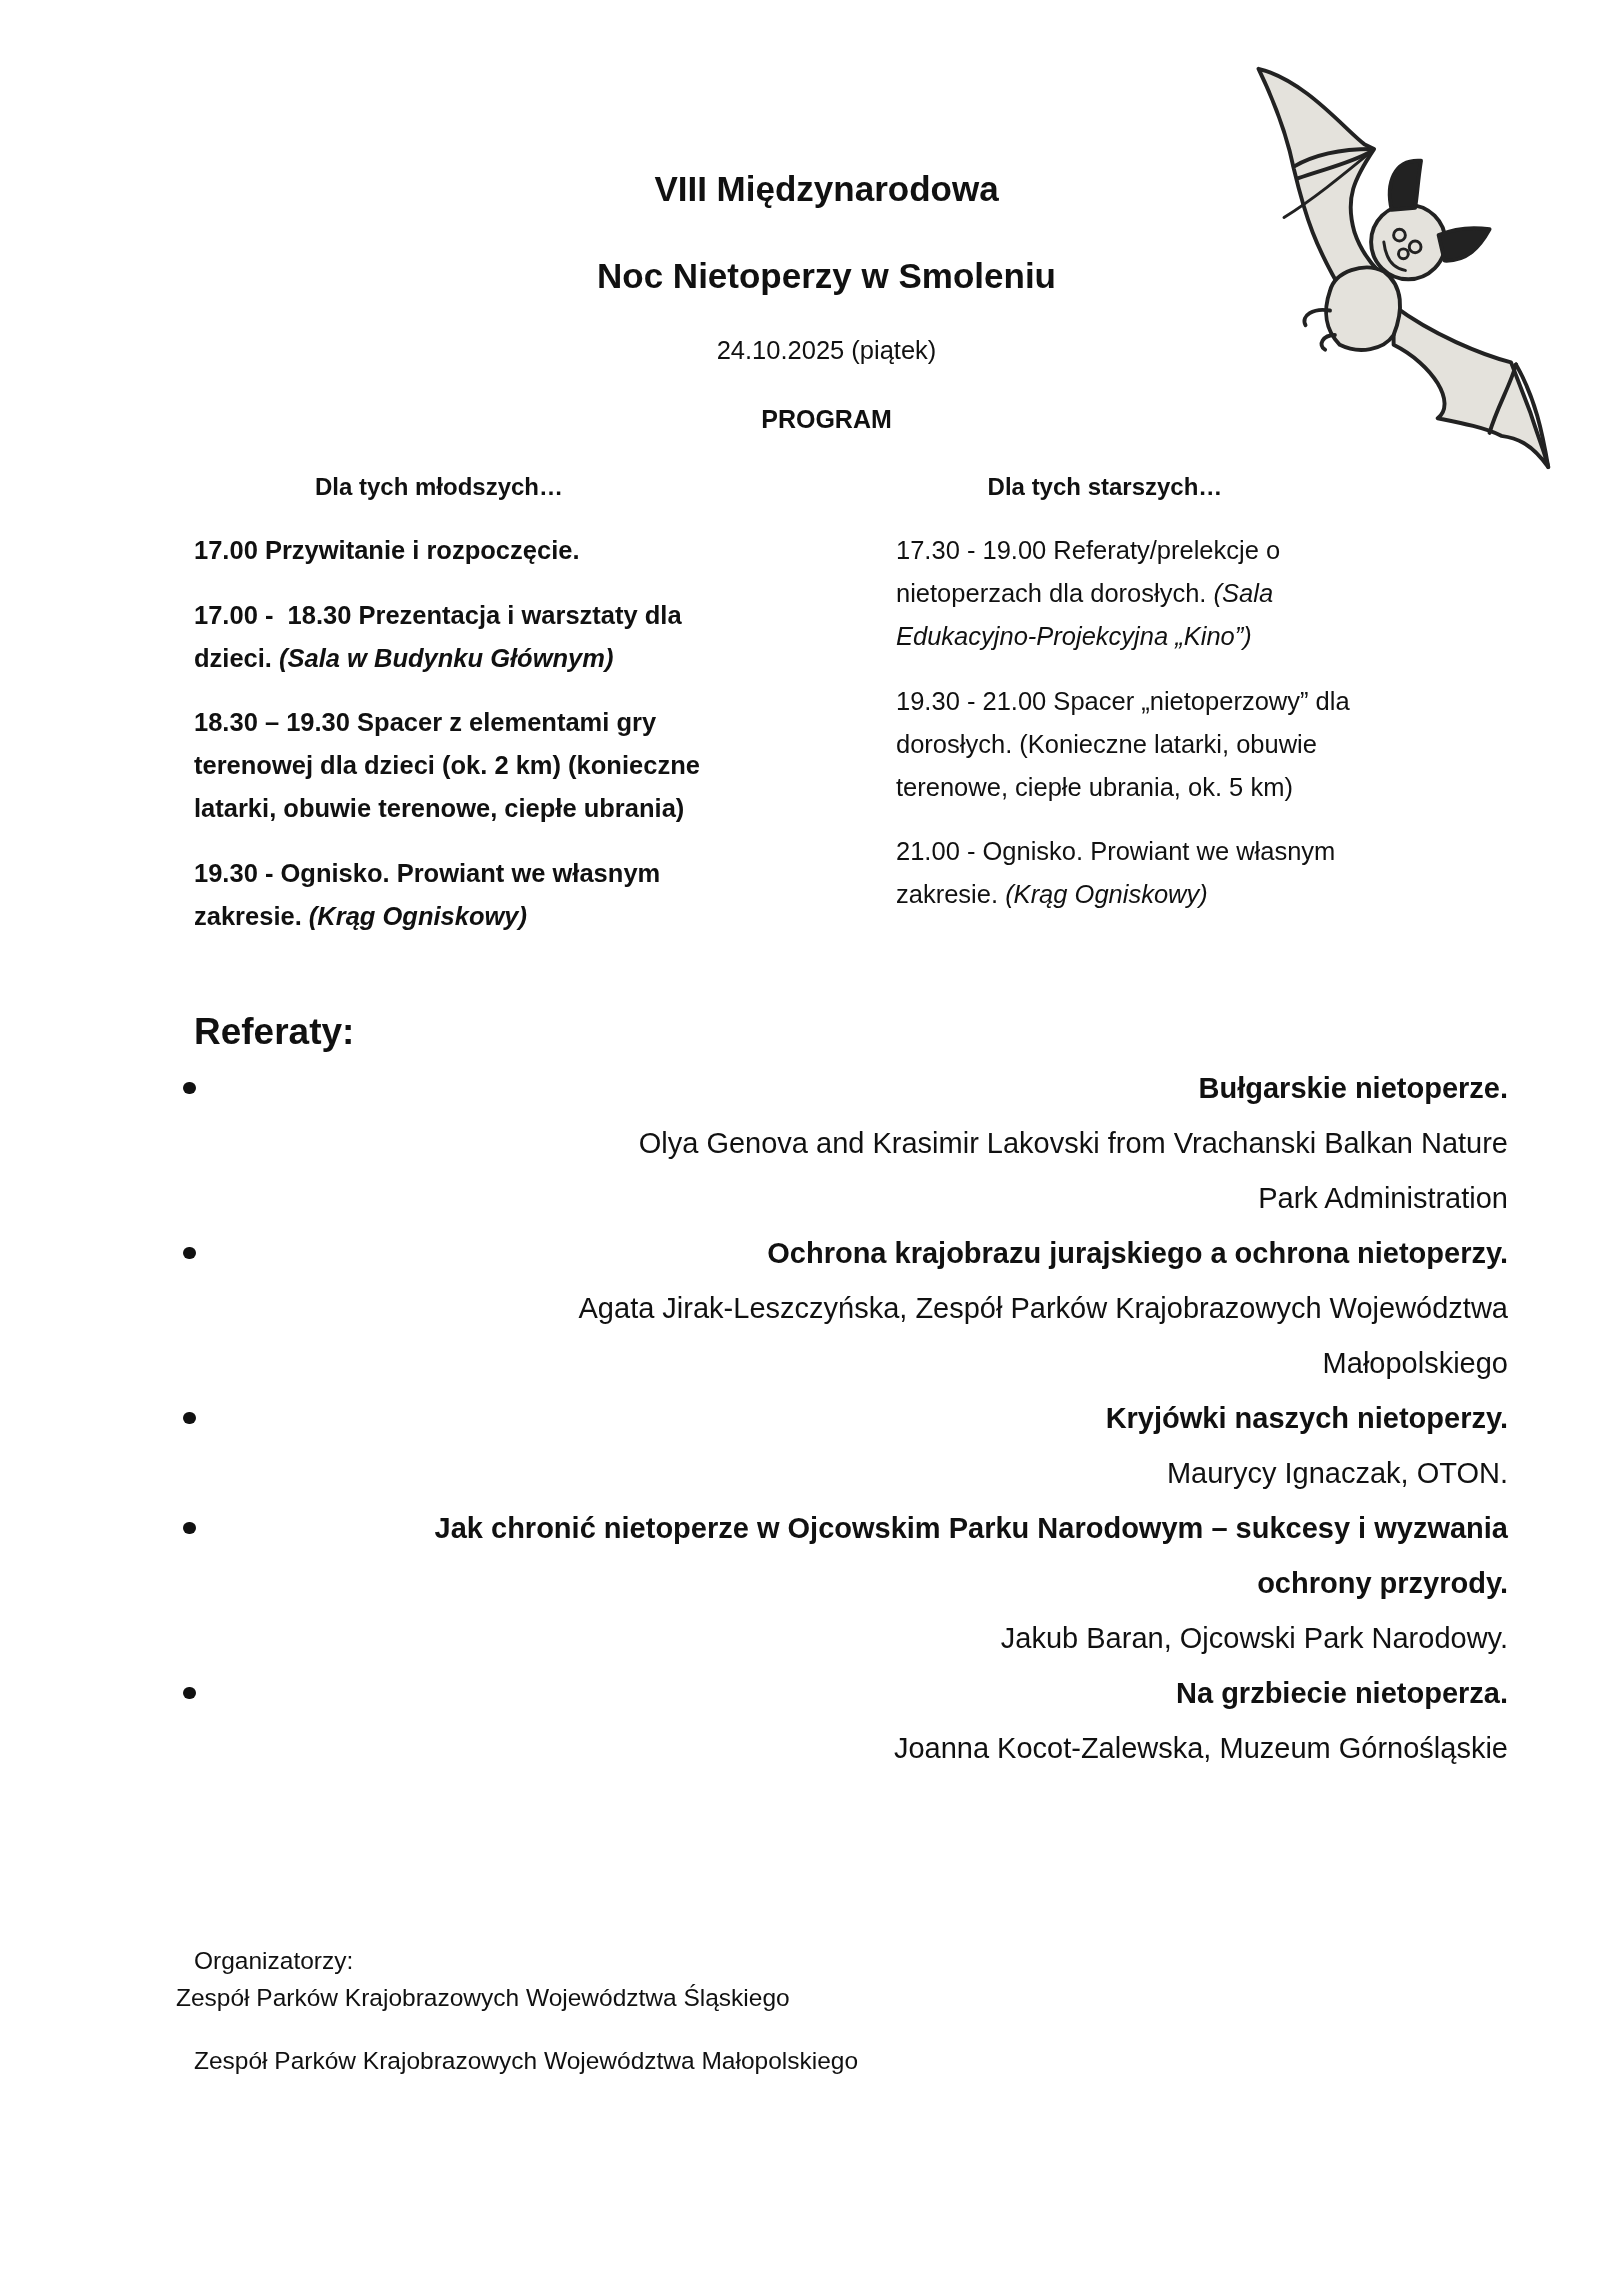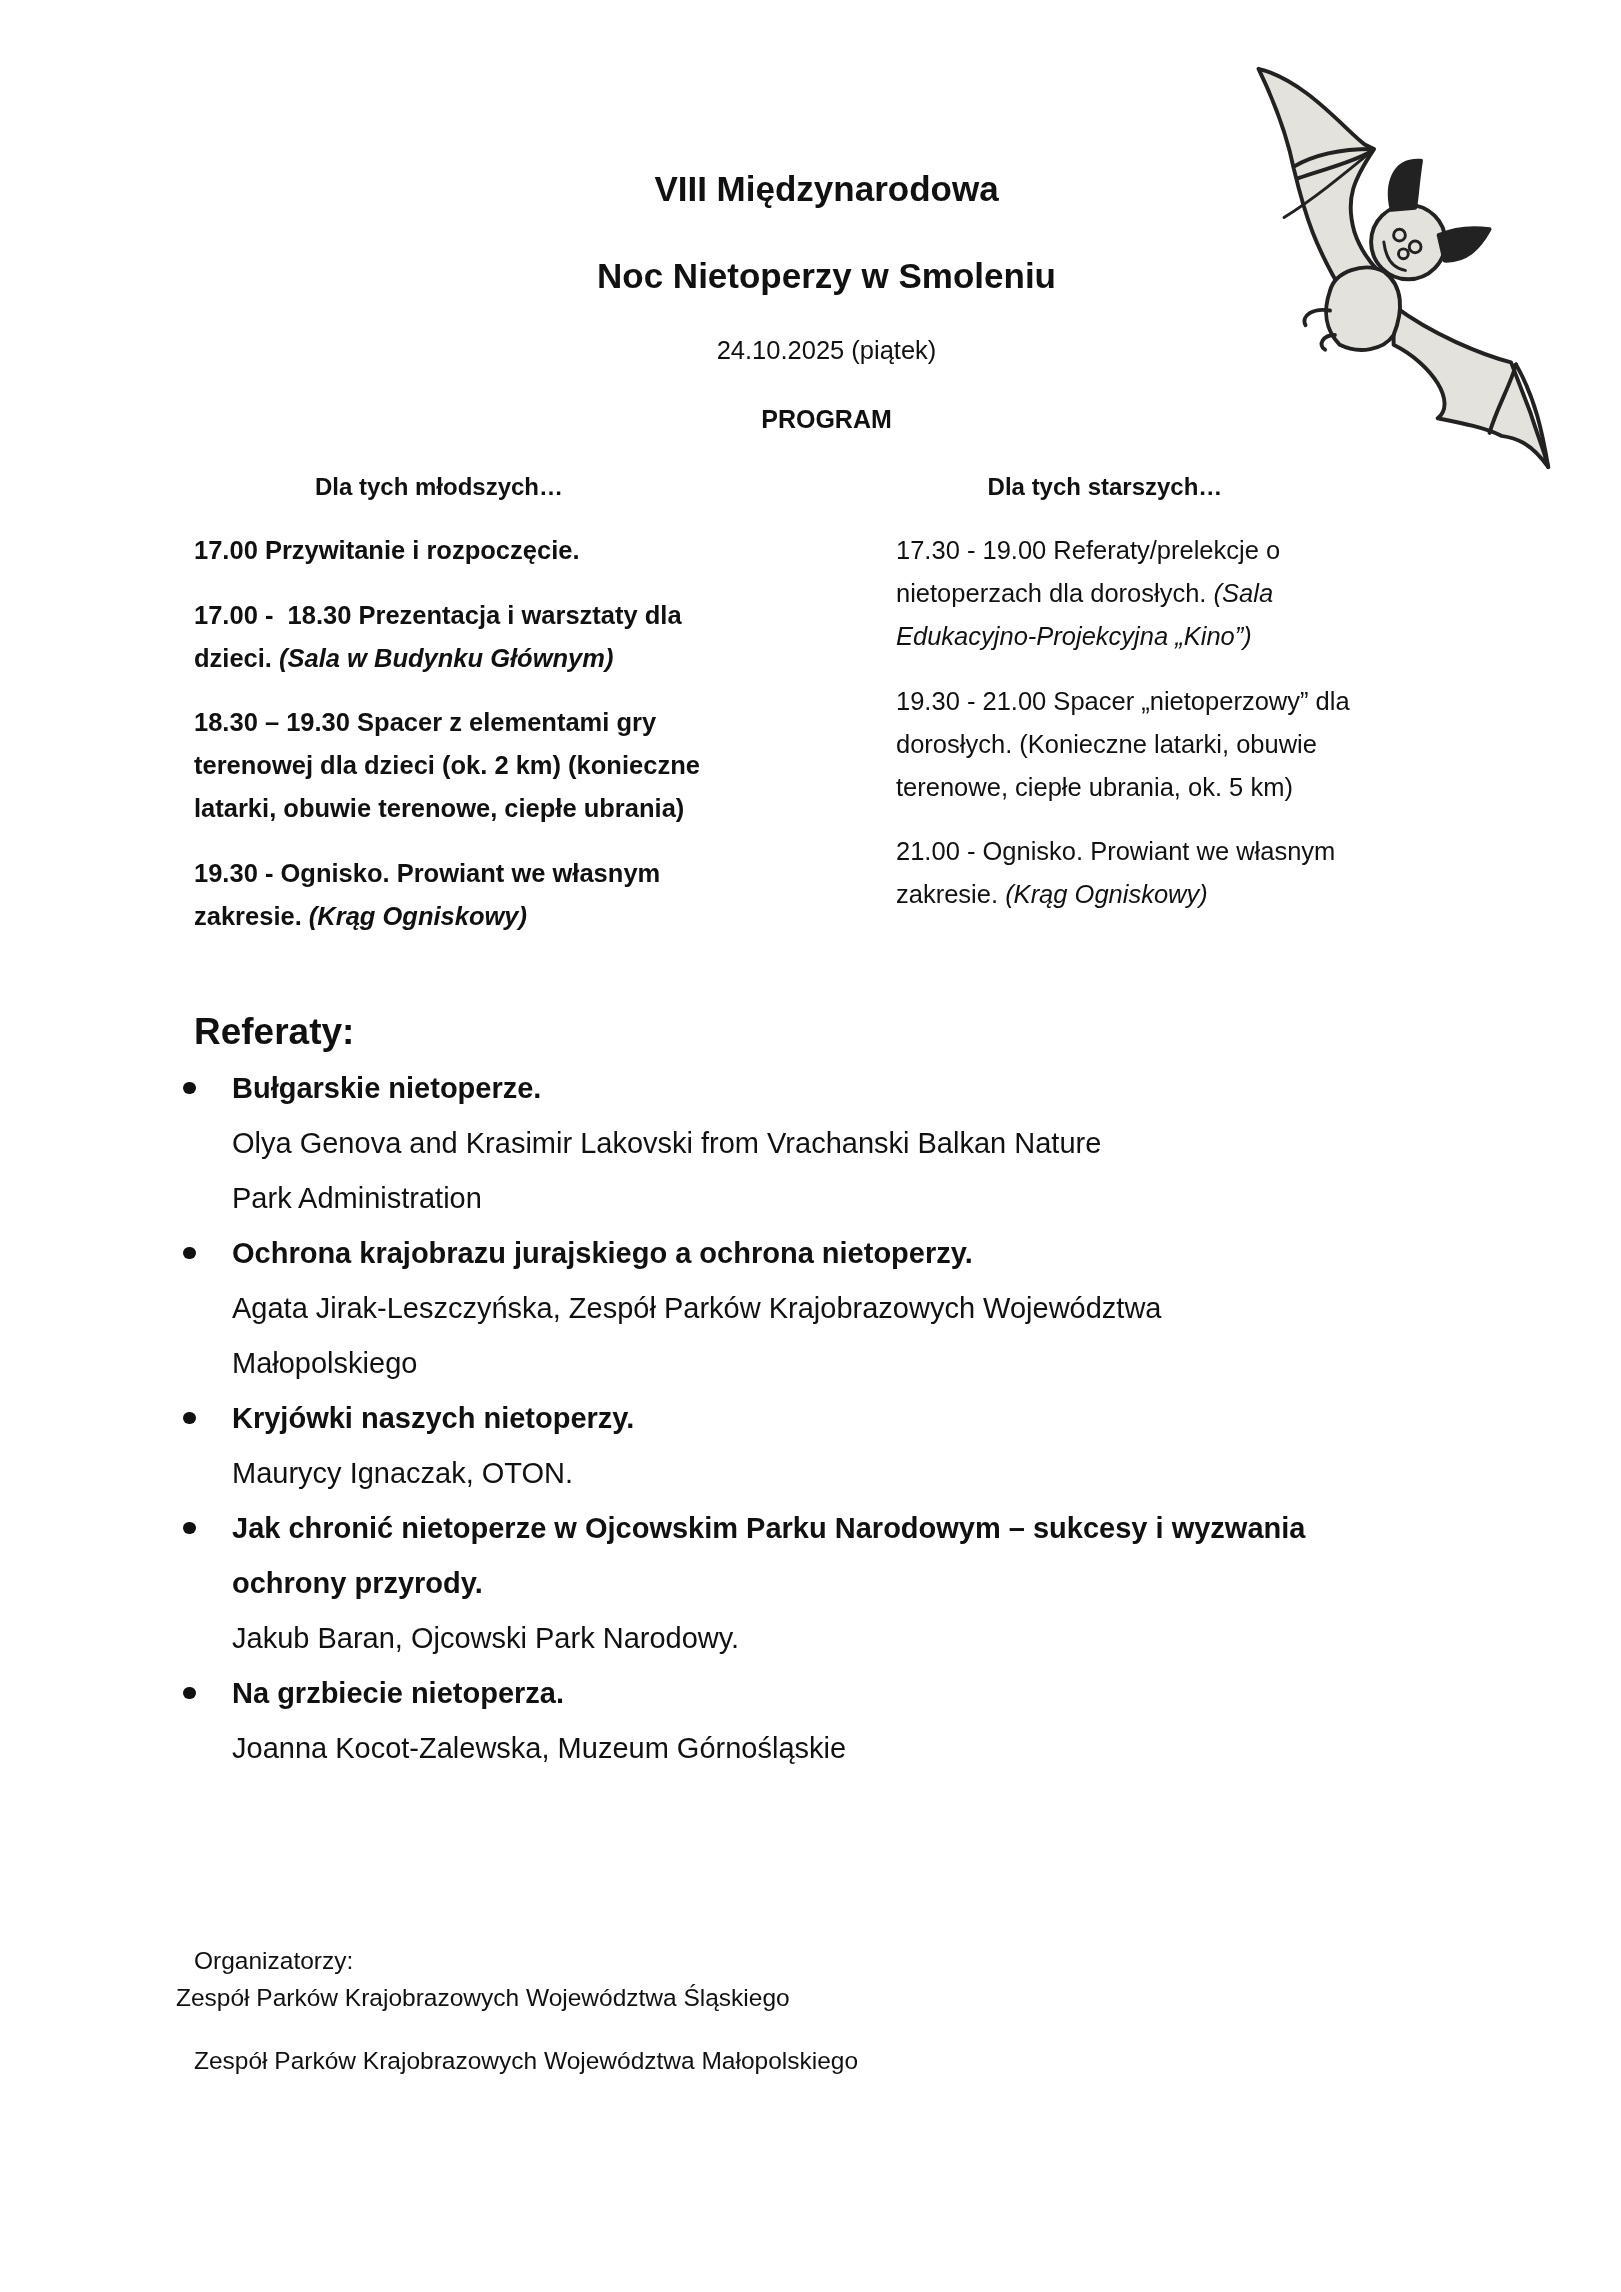--- a/index.html
+++ b/index.html
@@ -15,21 +15,21 @@
   .date { font-size: 25.5px; line-height: 33px; }
   .program-label { font-weight: bold; font-size: 25px; line-height: 35px; }
   .col-header { font-weight: bold; font-size: 24px; line-height: 31px; text-align: center; }
   .col {
     font-size: 25.5px; line-height: 43px;
   }
   .col p { margin: 0 0 21.6px 0; }
   .col em { font-style: italic; }
   .ref-title { font-weight: bold; font-size: 37px; line-height: 47px; }
   .ref-list { list-style: none; margin: 0; padding: 0; font-size: 29px; line-height: 55px; }
-  .ref-item { position: relative; padding-left: 37px; }
+  .ref-item { position: relative; padding-left: 37px; text-align: right; }
   .ref-item .bullet {
     position: absolute; left: -11.8px; top: 20.6px; width: 12.7px; height: 12.7px;
     border-radius: 50%; background: #111111;
   }
   .ref-item .topic { font-weight: bold; display: block; }
   .ref-item .authors { display: block; }
   .org-title { font-weight: normal; font-size: 24.5px; line-height: 31px; }
   .org-line { font-size: 24.5px; line-height: 31px; }
   .bat { left: 1237px; top: 51px; width: 323px; height: 431px; }
 </style>

